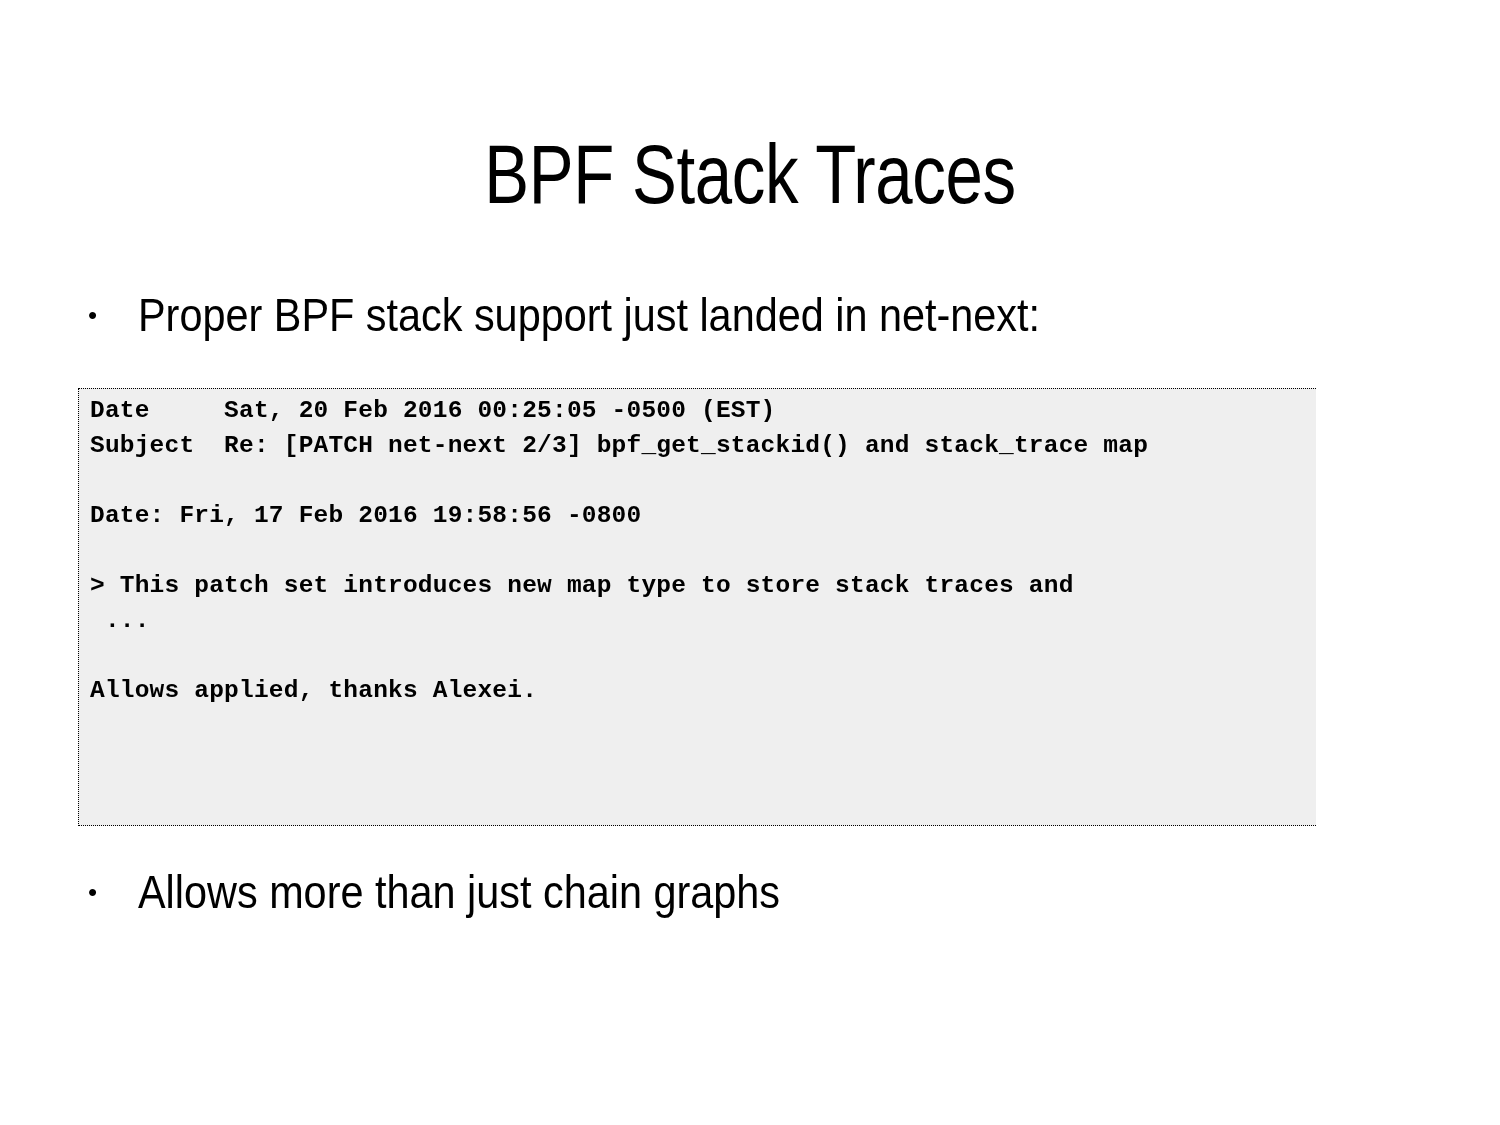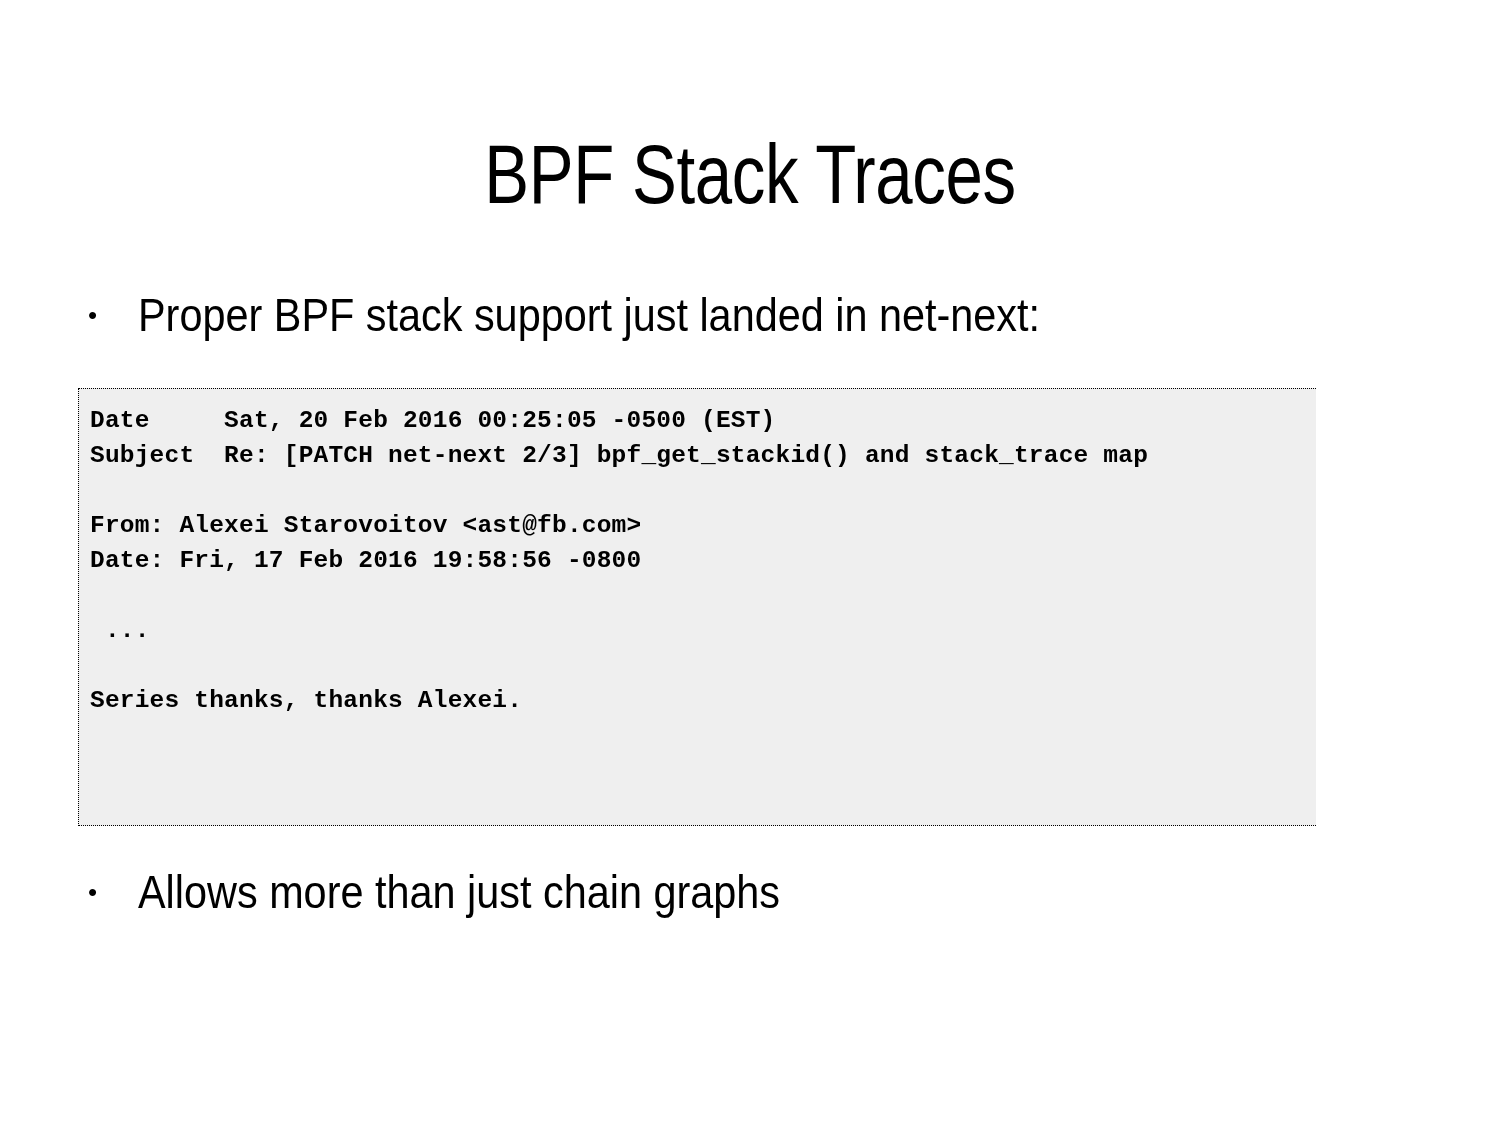--- a/index.html
+++ b/index.html
@@ -71,21 +71,21 @@
   
   .code-block {
     position: absolute;
     left: 78px;
     top: 340px;
     width: 1348px;
     height: 438px;
     box-sizing: border-box;
     background: #efefef;
     border: 1px dotted #000000;
-    padding: 14px 10px 10px 11px;
+    padding: 4px 10px 10px 11px;
     overflow: hidden;
   }
   .code-line {
     font-family: "Liberation Mono", "DejaVu Sans Mono", monospace;
     font-size: 24.5px;
     line-height: 35px;
     font-weight: bold;
     color: #000000;
     white-space: pre;
     letter-spacing: 0.2px;
@@ -103,26 +103,26 @@
 
   <div class="bullet" id="bullet-1">
     <span class="bullet-marker">•</span>
     <span class="bullet-text">Proper BPF stack support just landed in net-next:</span>
   </div>
 
   <div class="code-block">
     <div class="code-line">Date     Sat, 20 Feb 2016 00:25:05 -0500 (EST)</div>
     <div class="code-line">Subject  Re: [PATCH net-next 2/3] bpf_get_stackid() and stack_trace map</div>
     <div class="code-line blank"></div>
-    <div class="code-line">From: Alexei Starovoitov &lt;ast@fb.com&gt;</div>
     <div class="code-line">Date: Fri, 17 Feb 2016 19:58:56 -0800</div>
     <div class="code-line blank"></div>
+    <div class="code-line">&gt; This patch set introduces new map type to store stack traces and</div>
     <div class="code-line"> ...</div>
     <div class="code-line blank"></div>
-    <div class="code-line">Series thanks, thanks Alexei.</div>
+    <div class="code-line">Allows applied, thanks Alexei.</div>
   </div>
 
   <div class="bullet" id="bullet-2">
     <span class="bullet-marker">•</span>
     <span class="bullet-text">Allows more than just chain graphs</span>
   </div>
 
 </div>
 
 </body></html>

